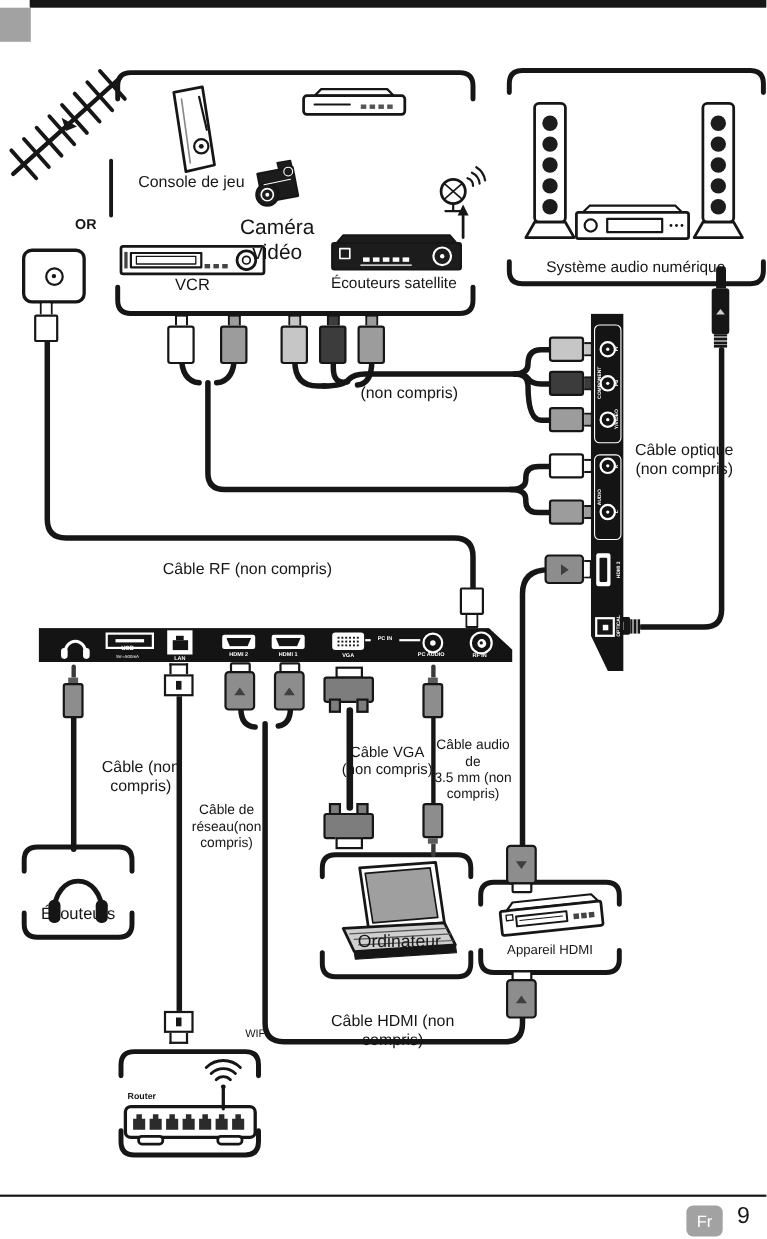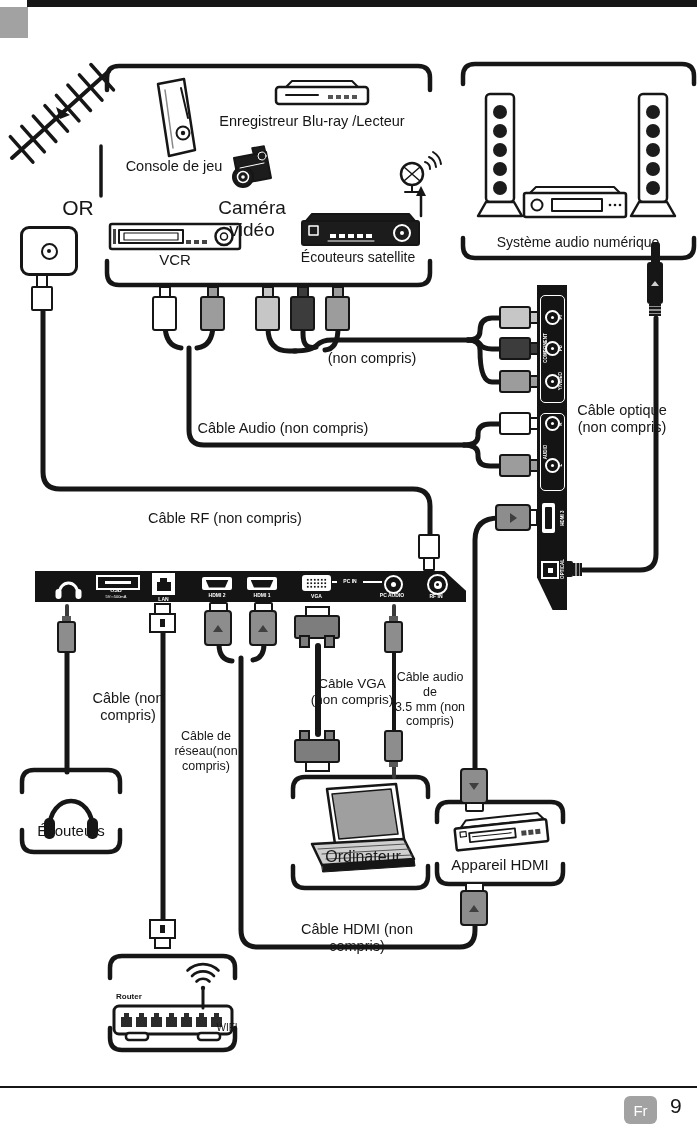--- a/index.html
+++ b/index.html
@@ -3,21 +3,21 @@
 <meta charset="utf-8">
 <style>
   html,body{margin:0;padding:0;background:#fff}
   .canvas{position:relative;width:697px;height:1126px;background:#fff;
     font-family:"Liberation Sans",sans-serif;color:#161616;overflow:hidden}
   #wiring{position:absolute;left:0;top:0}
   .topbar{position:absolute;left:27px;top:0;width:670px;height:7px;background:#161616}
   .graysq{position:absolute;left:0;top:7px;width:28px;height:31px;background:#a2a2a2}
   .title{position:absolute;left:47px;top:16px;font-size:19.5px;font-weight:bold;letter-spacing:-.3px;white-space:nowrap}
   .lbl{position:absolute;text-align:center;line-height:1.18;color:#161616}
-  .orlbl{position:absolute;left:58px;top:196px;width:40px;font-size:21px;font-weight:normal;text-align:center}
+  .orlbl{position:absolute;left:58px;top:196px;width:40px;font-size:13px;font-weight:bold;text-align:center}
   
   .strip{position:absolute;left:35px;top:571px;width:431px;height:31px;background:#141414;
     clip-path:polygon(0 0,95% 0,100% 64%,100% 100%,0 100%)}
   .panel{position:absolute;left:537px;top:285px;width:30px;height:325px;background:#141414;
     clip-path:polygon(0 0,100% 0,100% 100%,52% 100%,0 90%)}
   .pgroup{position:absolute;border:1.5px solid #fff;border-radius:5px}
   .jack{position:absolute;width:11px;height:11px;border:2px solid #fff;border-radius:50%;background:#141414}
   .jack::after{content:"";position:absolute;left:50%;top:50%;width:3px;height:3px;margin:-1.5px 0 0 -1.5px;background:#fff;border-radius:50%}
   .rot{position:absolute;color:#fff;font-weight:bold;font-size:4.5px;white-space:nowrap;
     transform:translate(-50%,-50%) rotate(-90deg)}
@@ -321,31 +321,29 @@
   <div class="socket">
     <div class="ring">
         <div class="dot"></div>
       </div>
   </div>
   <div class="rfplug" style="left:31px;top:274px">
     <div class="tip"></div>
       <div class="body"></div>
   </div>
 
-  <div class="lbl" style="left:212px;top:113px;width:200px;font-size:14.5px">Enregistreur Blu-ray /Lecteur</div>
   <div class="lbl" style="left:120px;top:158px;width:108px;font-size:14.5px">Console de jeu</div>
   <div class="lbl" style="left:202px;top:197px;width:100px;font-size:19px">Caméra vidéo</div>
   <div class="lbl" style="left:140px;top:251px;width:70px;font-size:15px">VCR</div>
   <div class="lbl" style="left:288px;top:249px;width:140px;font-size:14px">Écouteurs satellite</div>
   <div class="lbl" style="left:478px;top:234px;width:200px;font-size:14px">Système audio numérique</div>
 
   <div class="lbl" style="left:262px;top:350px;width:220px;font-size:14.5px">
     <div>(non compris)</div>
   </div>
-  <div class="lbl" style="left:178px;top:420px;width:210px;font-size:14.5px">Câble Audio (non compris)</div>
   <div class="lbl" style="left:145px;top:510px;width:160px;font-size:14.5px">Câble RF (non compris)</div>
   <div class="lbl" style="left:568px;top:402px;width:108px;font-size:14.5px">
     <div>Câble optique</div>
     <div>(non compris)</div>
   </div>
   <div class="lbl" style="left:72px;top:690px;width:112px;font-size:14.5px">
     <div>Câble (non</div>
     <div>compris)</div>
   </div>
   <div class="lbl" style="left:166px;top:729px;width:80px;font-size:12.5px">
@@ -359,22 +357,22 @@
   </div>
   <div class="lbl" style="left:390px;top:670px;width:80px;font-size:12.5px">
     <div>Câble audio de</div>
     <div>3.5 mm (non</div>
     <div>compris)</div>
   </div>
   <div class="lbl" style="left:272px;top:921px;width:170px;font-size:14.5px">Câble HDMI (non compris)</div>
 
   <div class="lbl" style="left:24px;top:822px;width:94px;font-size:15px">Écouteurs</div>
   <div class="lbl" style="left:300px;top:848px;width:126px;font-size:16px">Ordinateur</div>
-  <div class="lbl" style="left:438px;top:856px;width:124px;font-size:15px">Appareil HDMI</div>
-  <div class="lbl" style="left:210px;top:1022px;width:34px;font-size:10px;text-align:center">WIFI</div>
+  <div class="lbl" style="left:438px;top:856px;width:124px;font-size:12px">Appareil HDMI</div>
+  <div class="lbl" style="left:210px;top:935px;width:34px;font-size:10px;text-align:right">WIFI</div>
   <div class="lbl" style="left:116px;top:992px;width:42px;font-size:8px;font-weight:bold;text-align:left">Router</div>
 
   <div class="rca-up" style="left:151px;top:286px;--c:#ffffff">
       <div class="tip"></div>
       <div class="body"></div>
     </div>
   <div class="rca-up" style="left:199px;top:286px;--c:#9c9c9c">
       <div class="tip"></div>
       <div class="body"></div>
     </div>

